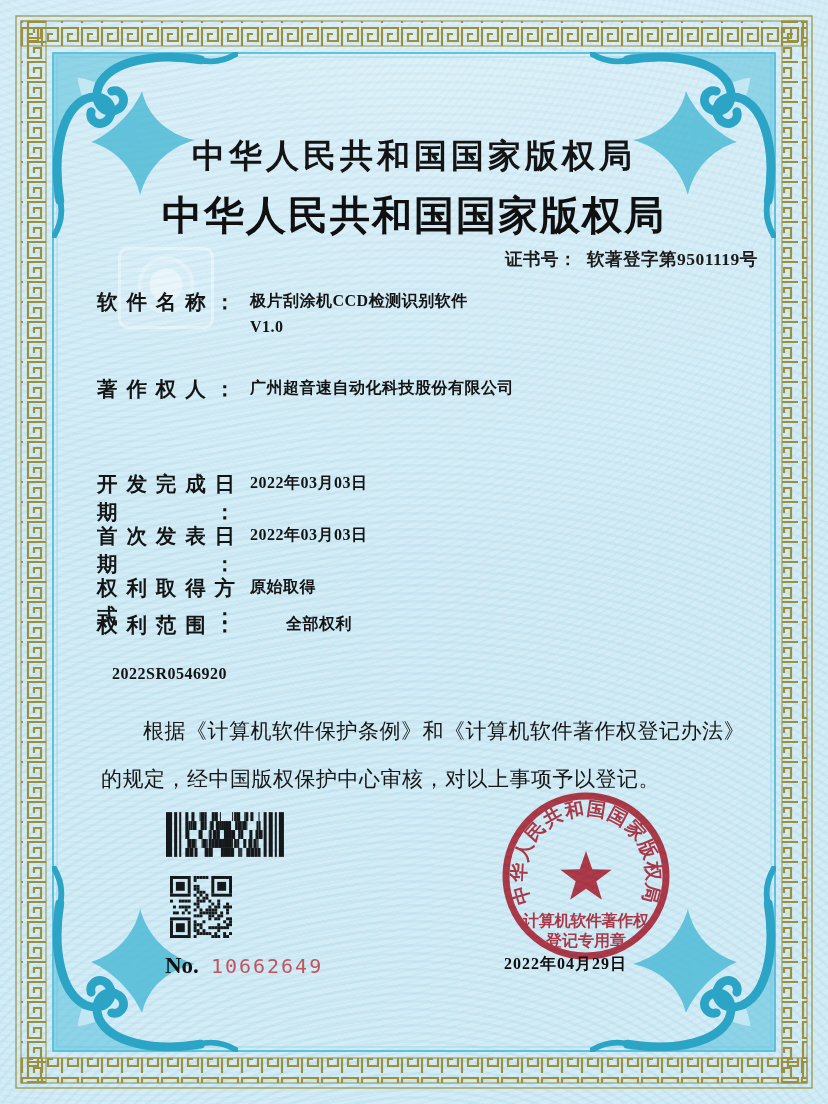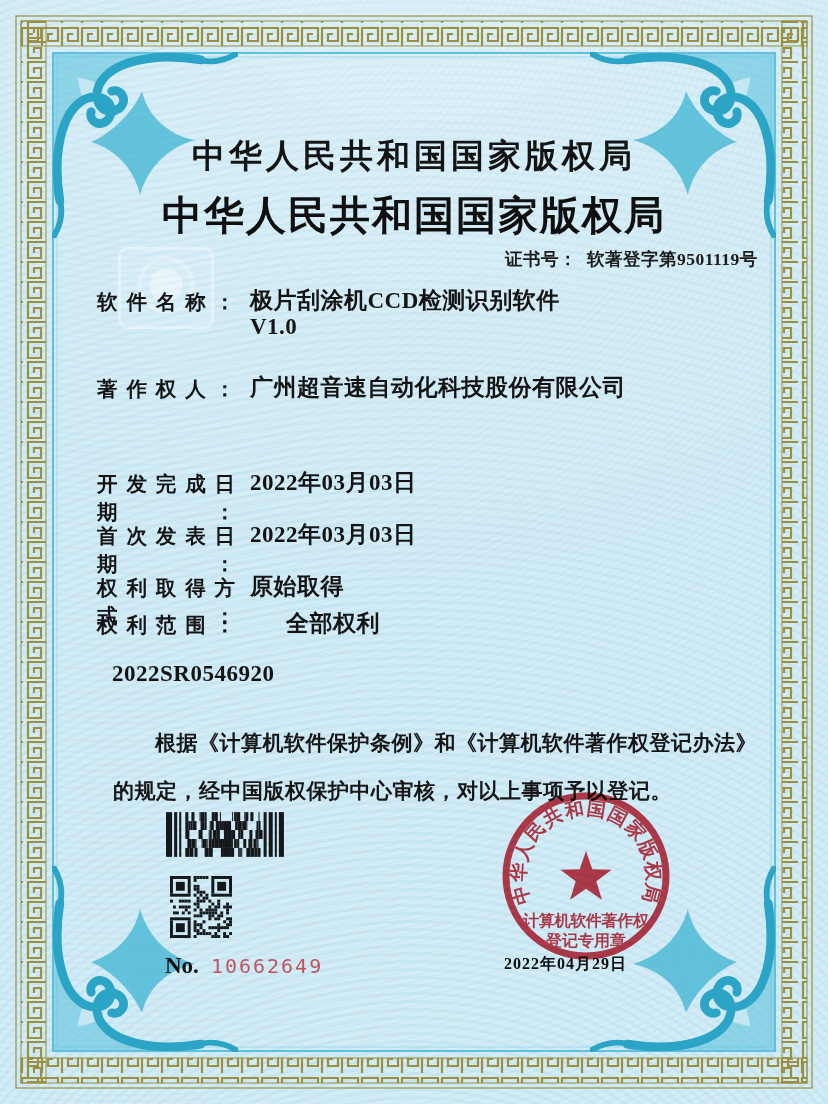--- a/index.html
+++ b/index.html
@@ -44,32 +44,32 @@
     position:absolute;left:505px;top:247px;
     font-size:17.5px;font-weight:bold;color:#1b1b1b;letter-spacing:.5px;
   }
   .certno .lbl{margin-right:10px;}
 
   .row{position:absolute;left:97px;display:flex;color:#141414;}
   .row .flabel{
     width:138px;flex:0 0 138px;font-size:20.5px;font-weight:bold;
     text-align:justify;text-align-last:justify;
   }
-  .row .fvalue{margin-left:15px;font-size:23px;font-weight:bold;line-height:26px;letter-spacing:.5px;}
+  .row .fvalue{margin-left:15px;font-size:16px;font-weight:bold;line-height:26px;letter-spacing:.5px;}
   .r-software{top:288px;}
   .r-owner{top:375px;}
   .r-devdate{top:470px;}
   .r-pubdate{top:522px;}
   .r-acquire{top:574px;}
   .r-scope{top:611px;gap:36px;}
   .r-regno{top:661px;}
 
   .statement{
-    position:absolute;left:97px;top:703px;width:652px;margin:16px;
-    font-size:21px;font-weight:bold;color:#161616;line-height:48px;
+    position:absolute;left:97px;top:703px;width:652px;margin:4px;
+    font-size:21px;font-weight:normal;color:#161616;line-height:48px;
     text-indent:2em;letter-spacing:.5px;
   }
 
   .barcode{position:absolute;left:166px;top:812px;}
   .barcode rect{fill:#14181b;}
   .qrcode{position:absolute;left:170px;top:876px;}
   .qrcode rect{fill:#14181b;}
 
   .serial{position:absolute;left:138px;top:953px;}
   .serial .no{font-size:23px;font-weight:bold;color:#101010;font-family:"Liberation Serif",serif;margin-left:27px;}

